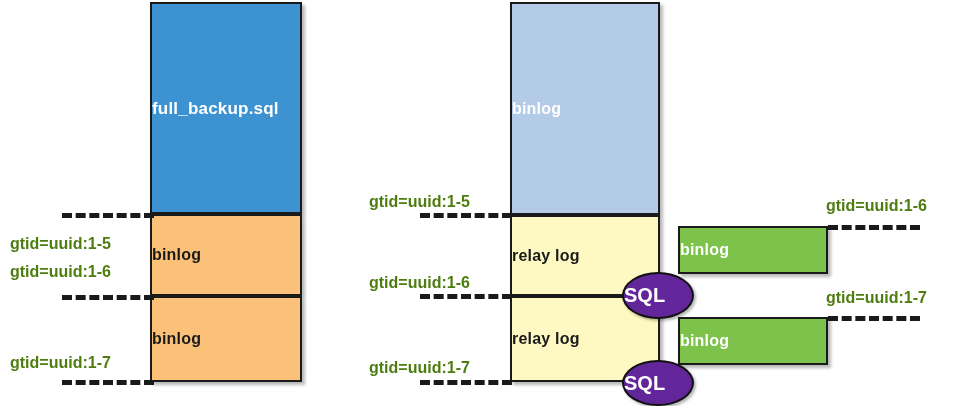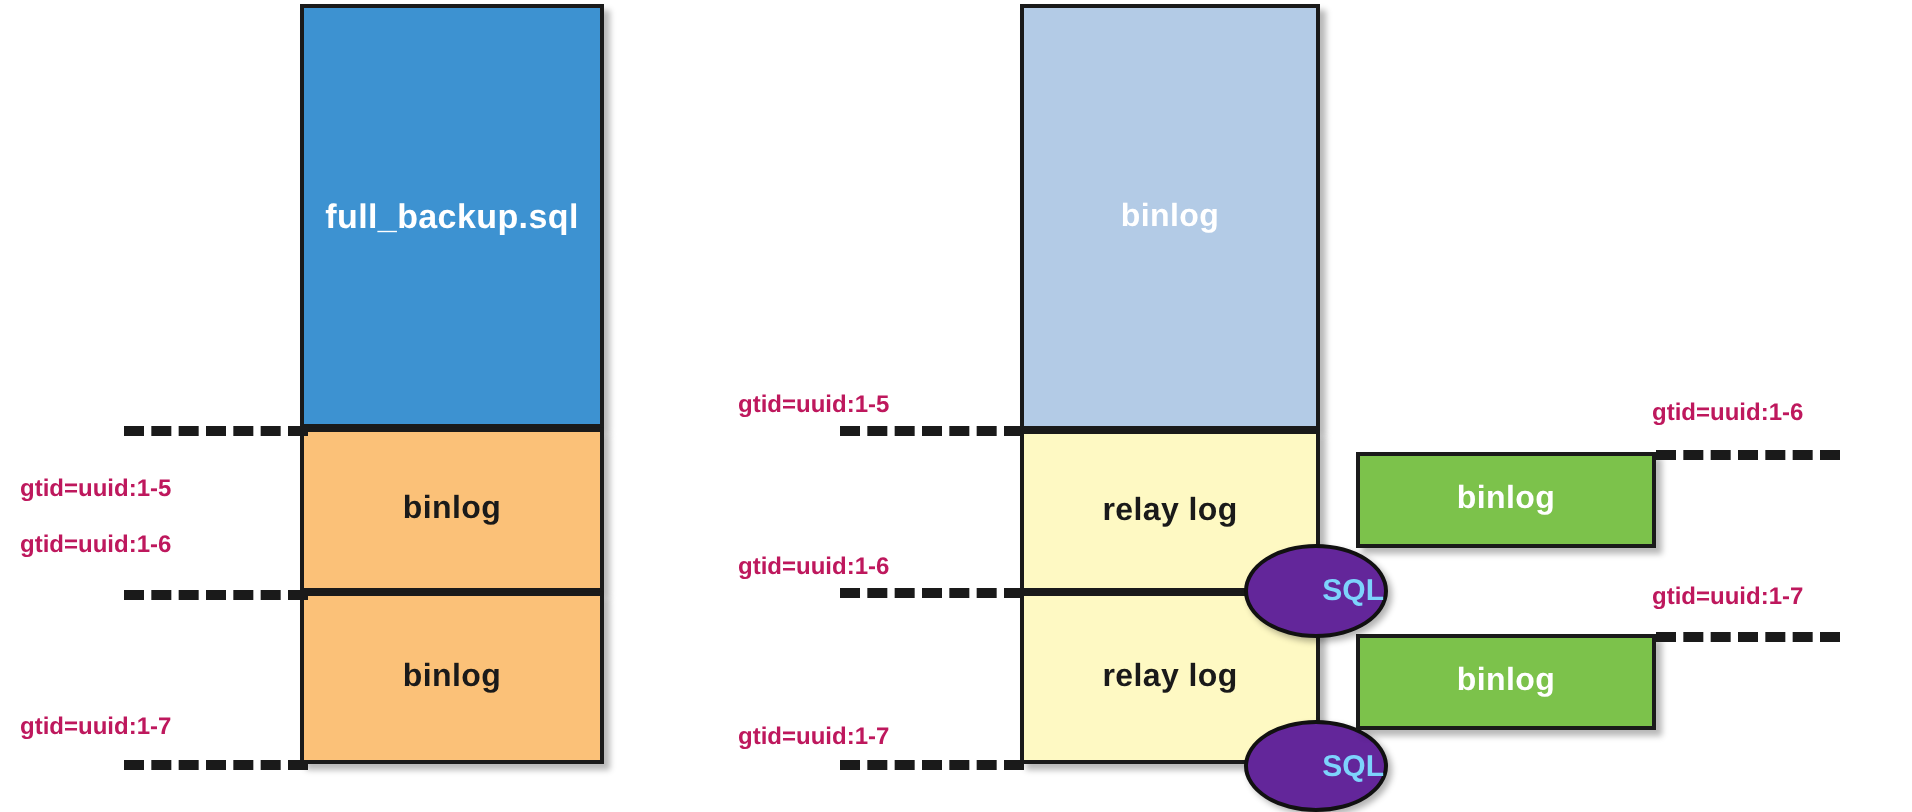--- a/index.html
+++ b/index.html
@@ -19,21 +19,21 @@
     overflow: hidden;
   }
 
   
   .block {
     position: absolute;
     box-sizing: border-box;
     border: 2px solid #1a1a1a;
     display: flex;
     align-items: center;
-    justify-content: center;
+    justify-content: flex-start;
     font-weight: bold;
     letter-spacing: 0.2px;
     user-select: none;
   }
   .block .lbl {
     display: block;
     line-height: 1;
     white-space: nowrap;
   }
 
@@ -52,41 +52,41 @@
   
   .dash {
     position: absolute;
     height: 0;
     border-top: 5px dashed #1a1a1a;
   }
 
   
   .gtid {
     position: absolute;
-    font-size: 12px;
+    font-size: 16px;
     font-weight: bold;
-    color: #be185d;
+    color: #4d7c0f;
     white-space: nowrap;
     line-height: 20px;
     user-select: none;
   }
 
   
   .oval {
     position: absolute;
     box-sizing: border-box;
     background: #63269a;
     border: 2px solid #111111;
     border-radius: 50%;
     display: flex;
     align-items: center;
-    justify-content: flex-end;
-    color: #7dd3fc;
+    justify-content: flex-start;
+    color: #ffffff;
     font-weight: bold;
-    font-size: 15px;
+    font-size: 20px;
     box-shadow: 2px 2px 3px rgba(0,0,0,0.30);
     user-select: none;
   }
 </style>
 </head>
 <body>
 
 <div id="canvas">
 
   <div class="block c-blue shadowed" style="left:150px; top:2px; width:152px; height:212px; font-size:17px;">

